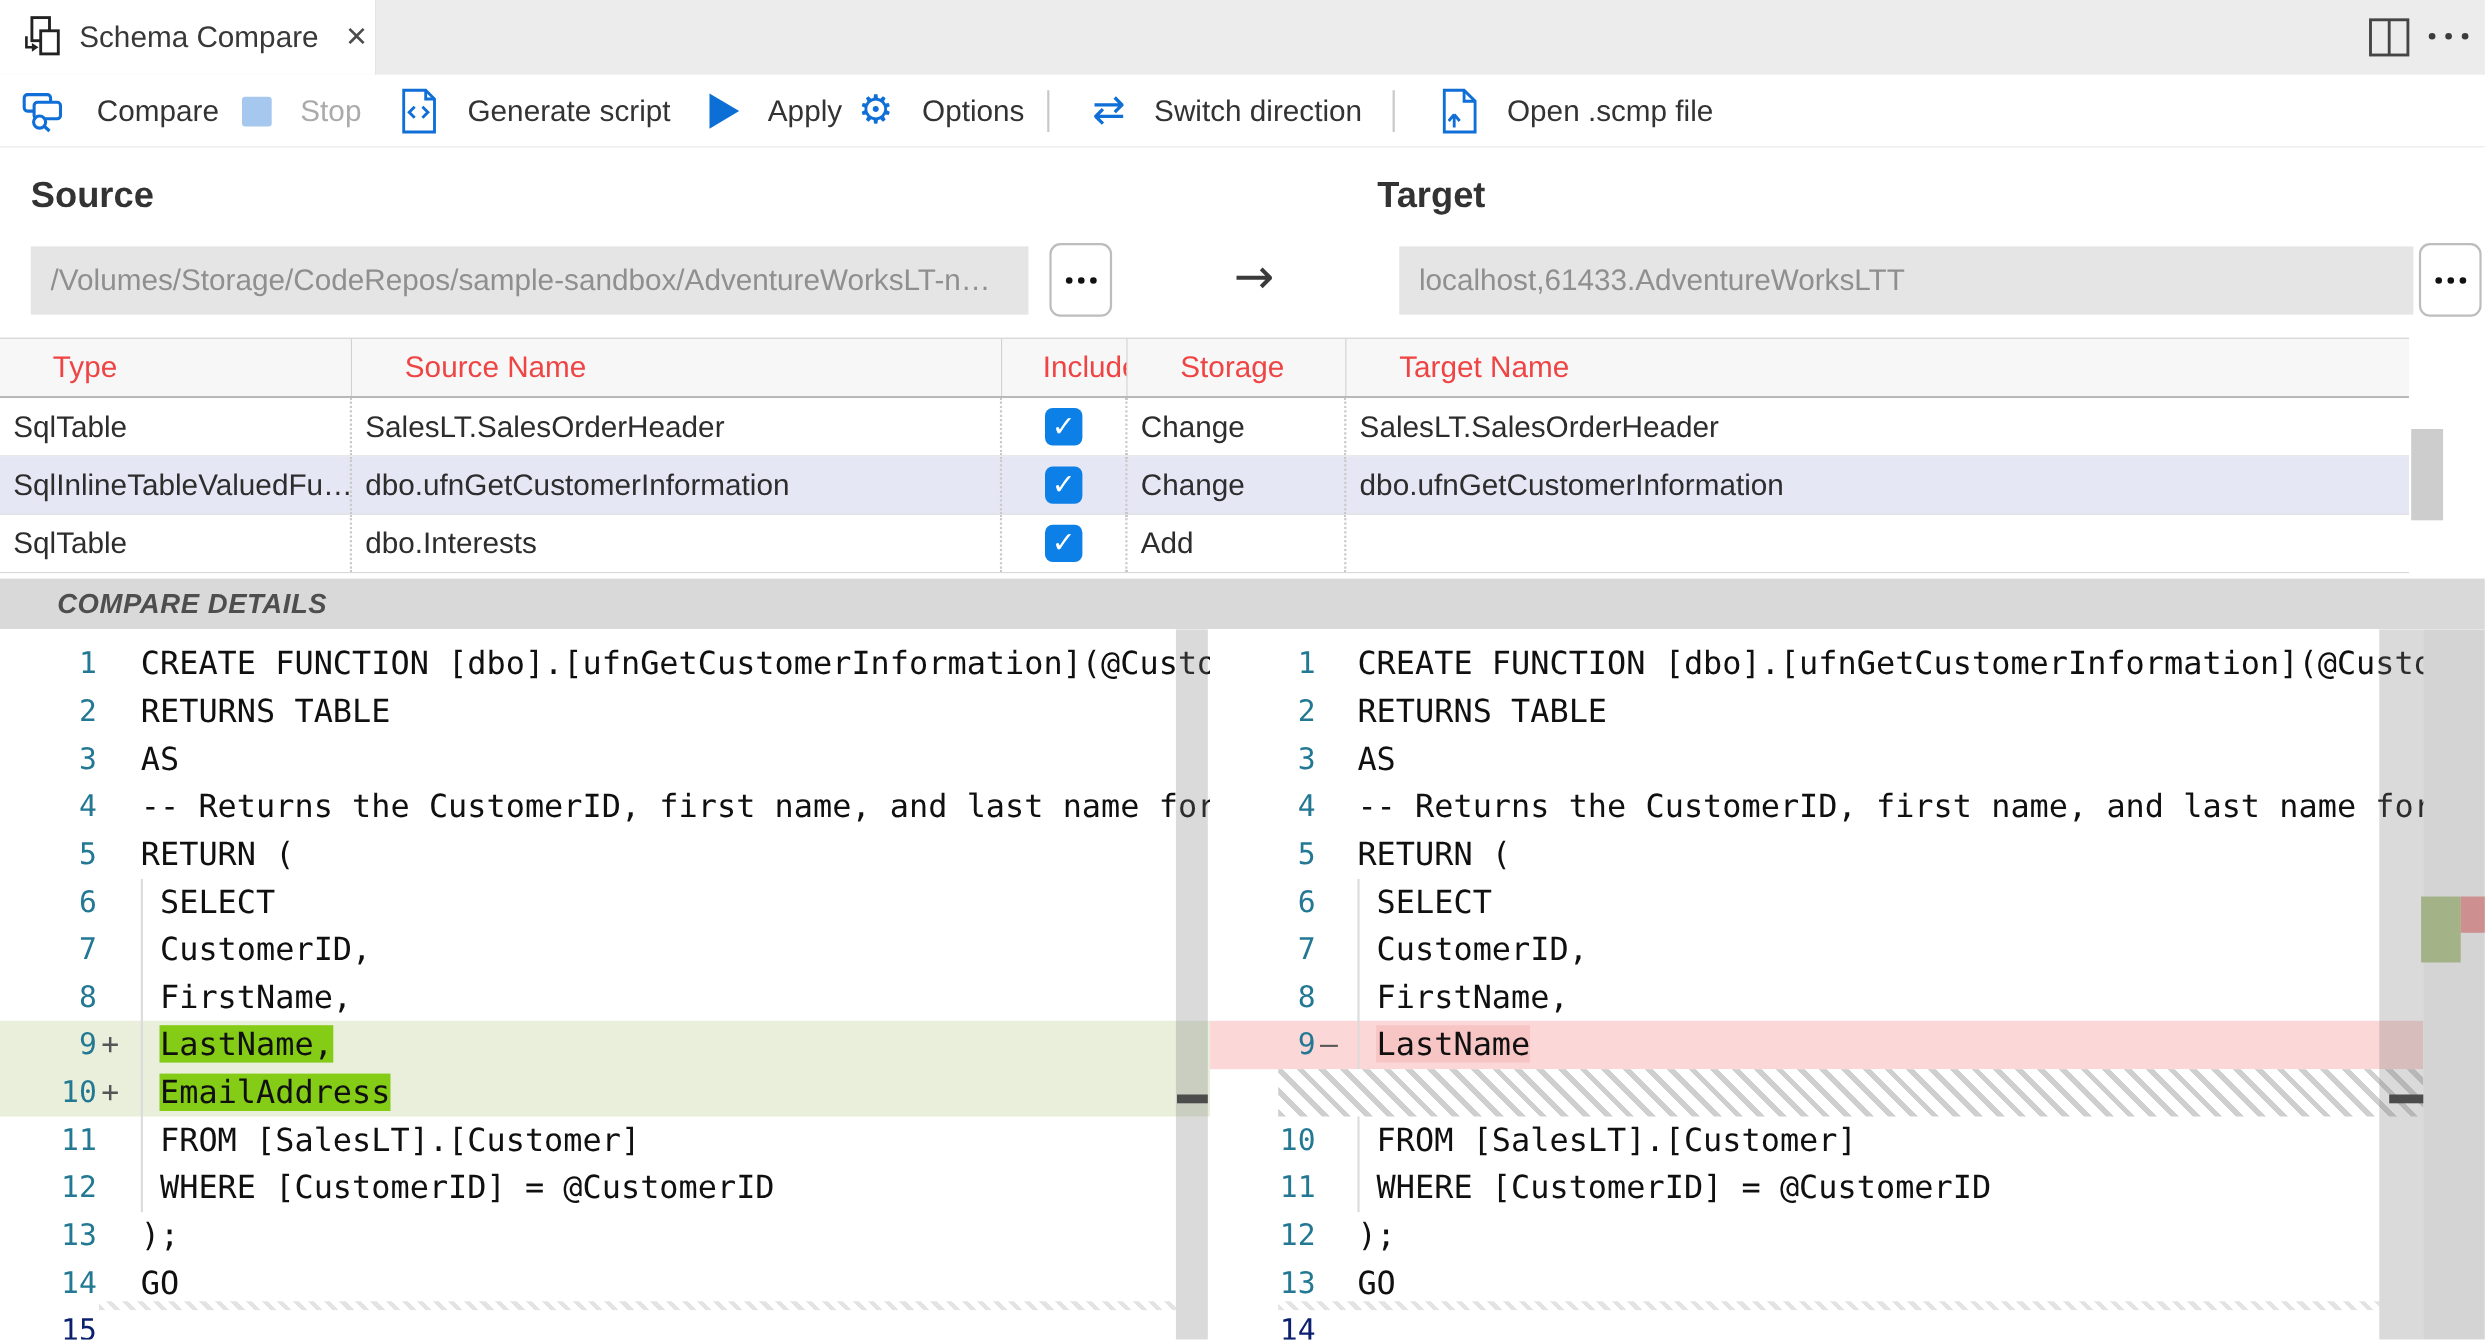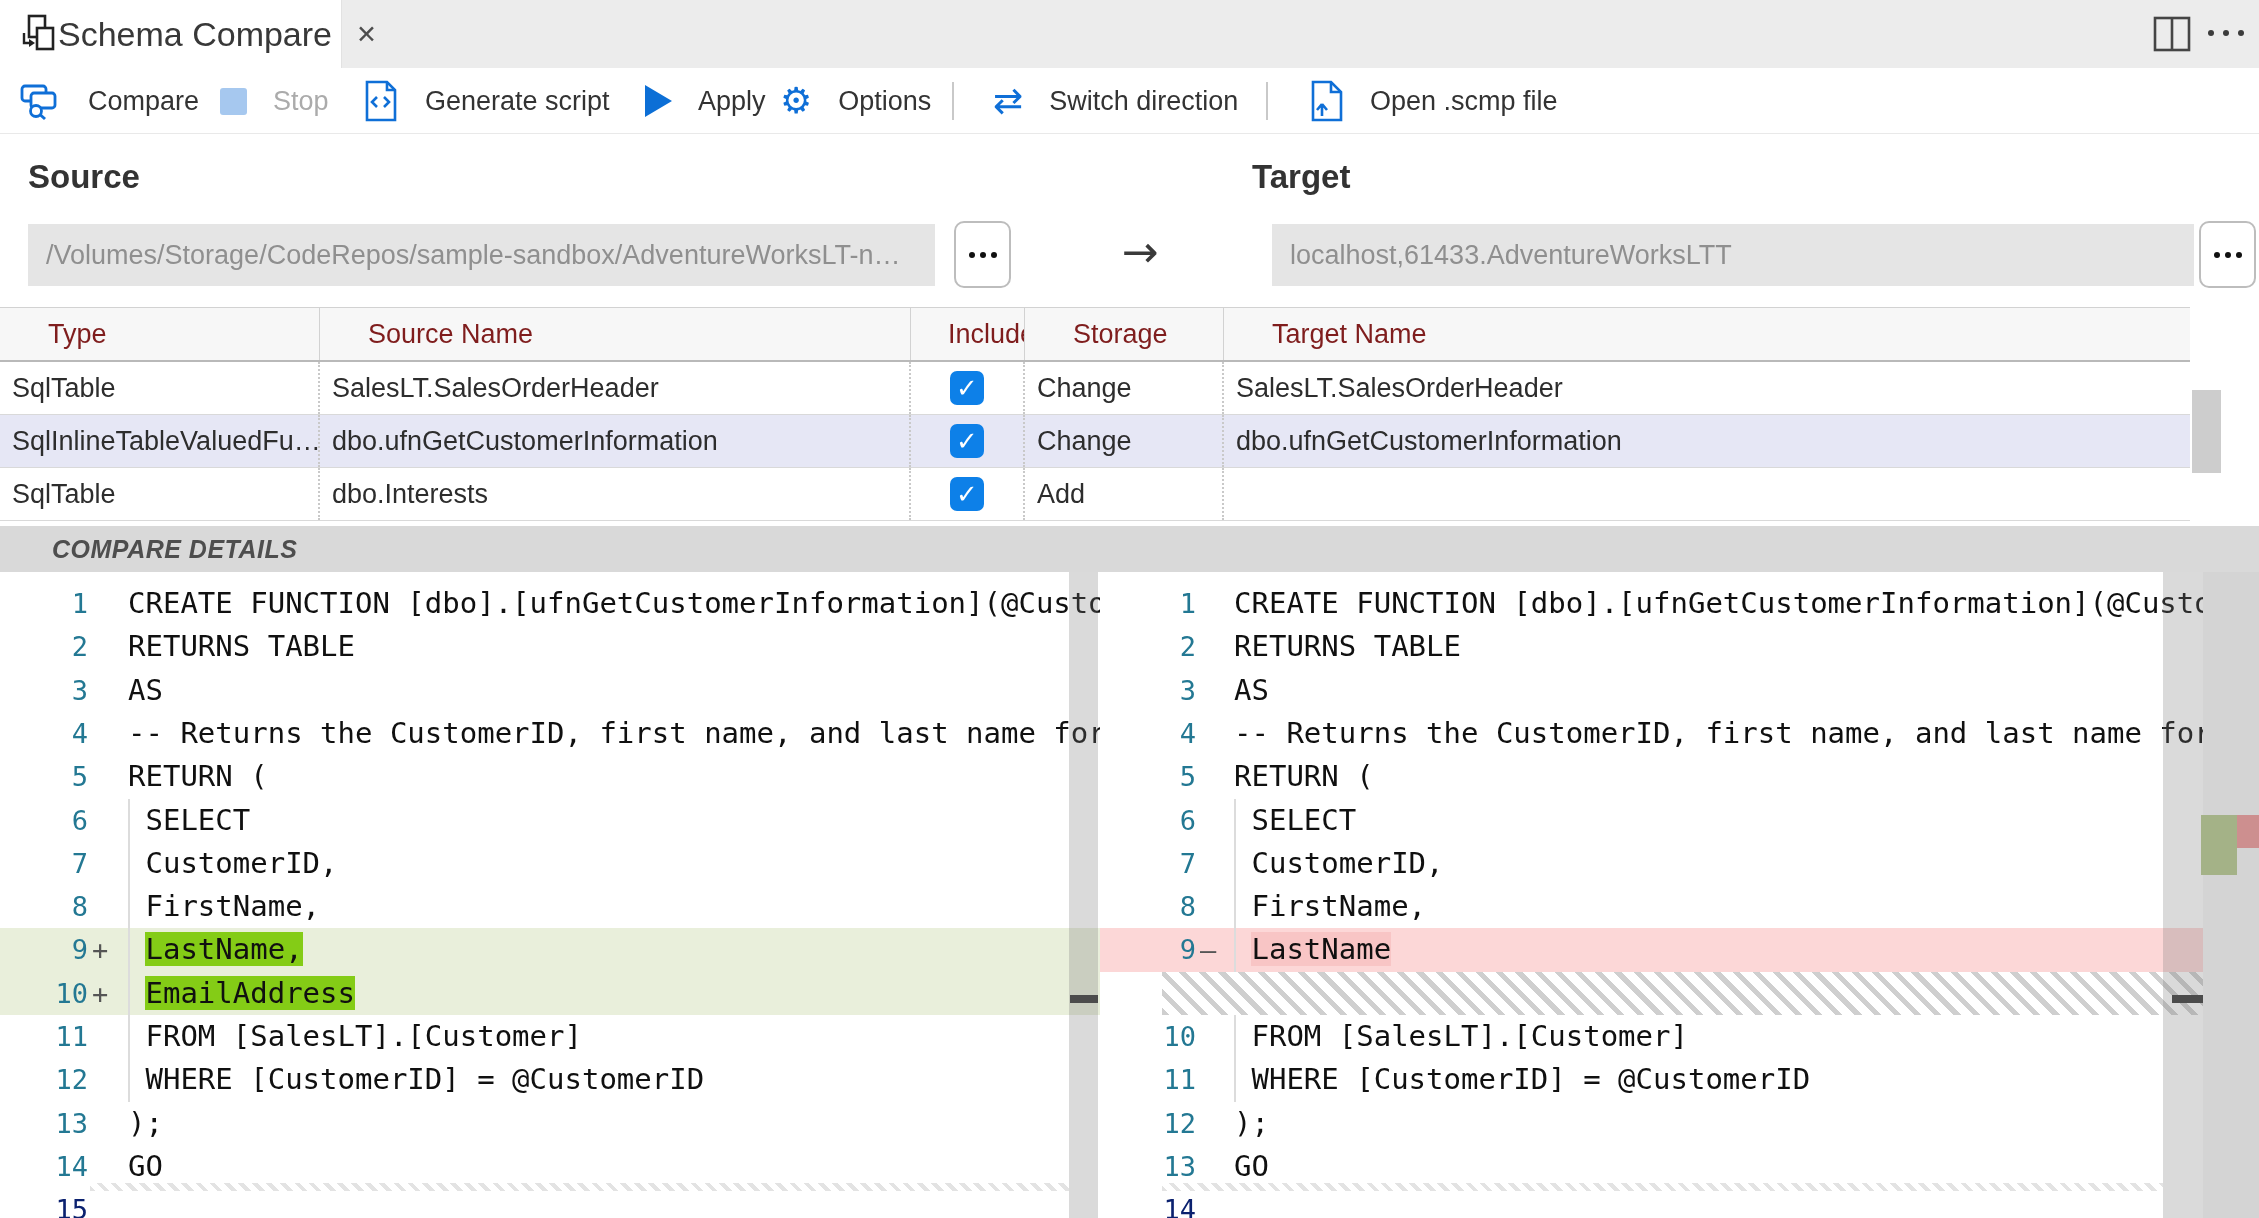--- a/index.html
+++ b/index.html
@@ -3,21 +3,21 @@
 <meta charset="utf-8">
 <style>
   html,body{margin:0;padding:0;}
   body{width:2259px;height:1218px;position:relative;overflow:hidden;background:#fff;
        font-family:"Liberation Sans",sans-serif;-webkit-font-smoothing:antialiased;}
 
   
   .tabbar{position:absolute;left:0;top:0;width:2259px;height:68px;background:#ececec;}
   .tab{position:absolute;left:0;top:0;width:342px;height:68px;background:#fff;
        border-right:1px solid #e2e2e2;display:flex;align-items:center;padding-left:18px;box-sizing:border-box;}
-  .tab-label{font-size:34px;color:#383838;white-space:nowrap;}
+  .tab-label{font-size:27px;color:#383838;margin-left:14px;white-space:nowrap;}
   .tab-close{margin-left:24px;font-size:25px;color:#4d4d4d;cursor:pointer;}
   .win-split{position:absolute;left:2152px;top:15px;width:40px;height:38px;}
   .win-more{position:absolute;left:2208px;top:30px;display:flex;gap:9px;}
   .win-more i{width:6px;height:6px;border-radius:50%;background:#3c3c3c;}
 
   
   .toolbar{position:absolute;left:0;top:68px;width:2259px;height:66px;background:#fff;border-bottom:1px solid #e9e9e9;box-sizing:border-box;}
   .tb{position:absolute;top:0;height:66px;display:flex;align-items:center;gap:26px;font-size:27px;color:#333;cursor:pointer;white-space:nowrap;}
   .tb.disabled{color:#ababab;cursor:default;}
   .tbsep{position:absolute;top:14px;width:2px;height:38px;background:#c9c9c9;}
@@ -35,21 +35,21 @@
   .dir-arrow{position:absolute;left:1104px;top:226px;width:72px;text-align:center;font-size:44px;color:#3a3a3a;font-family:"DejaVu Sans",sans-serif;}
 
   
   .grid{position:absolute;left:0;top:307px;width:2259px;height:215px;}
   .g-head{position:absolute;left:0;top:0;width:2190px;height:55px;background:#f7f7f7;
           border-top:1px solid #d2d2d2;border-bottom:2px solid #b9b9b9;box-sizing:border-box;}
   .g-row{position:absolute;width:2190px;height:53px;background:#fff;border-bottom:1px solid #d9d9d9;box-sizing:border-box;}
   .g-row.sel{background:#e6e7f5;}
   .g-cell{position:absolute;top:0;height:100%;display:flex;align-items:center;padding-left:12px;box-sizing:border-box;
           font-size:27px;color:#2d2d2d;white-space:nowrap;overflow:hidden;}
-  .g-head .g-cell{color:#7f1d1d;border-right:1px solid #d2d2d2;padding-left:48px;}
+  .g-head .g-cell{color:#ef4444;border-right:1px solid #d2d2d2;padding-left:48px;}
   .g-row  .g-cell{border-right:2px dotted #c9c9c9;}
   .c-type{left:0;width:320px;}
   .c-src{left:320px;width:591px;}
   .c-inc{left:911px;width:114px;justify-content:center;padding-left:0;}
   .c-act{left:1025px;width:199px;}
   .c-tgt{left:1224px;width:966px;}
   .cb{width:34px;height:34px;border-radius:7px;background:#0d80e8;color:#fff;display:flex;align-items:center;justify-content:center;
       font-size:26px;font-weight:bold;cursor:pointer;font-family:"DejaVu Sans",sans-serif;}
   .tbl-scroll{position:absolute;left:2192px;top:83px;width:29px;height:83px;background:#cdcdcd;}
 

